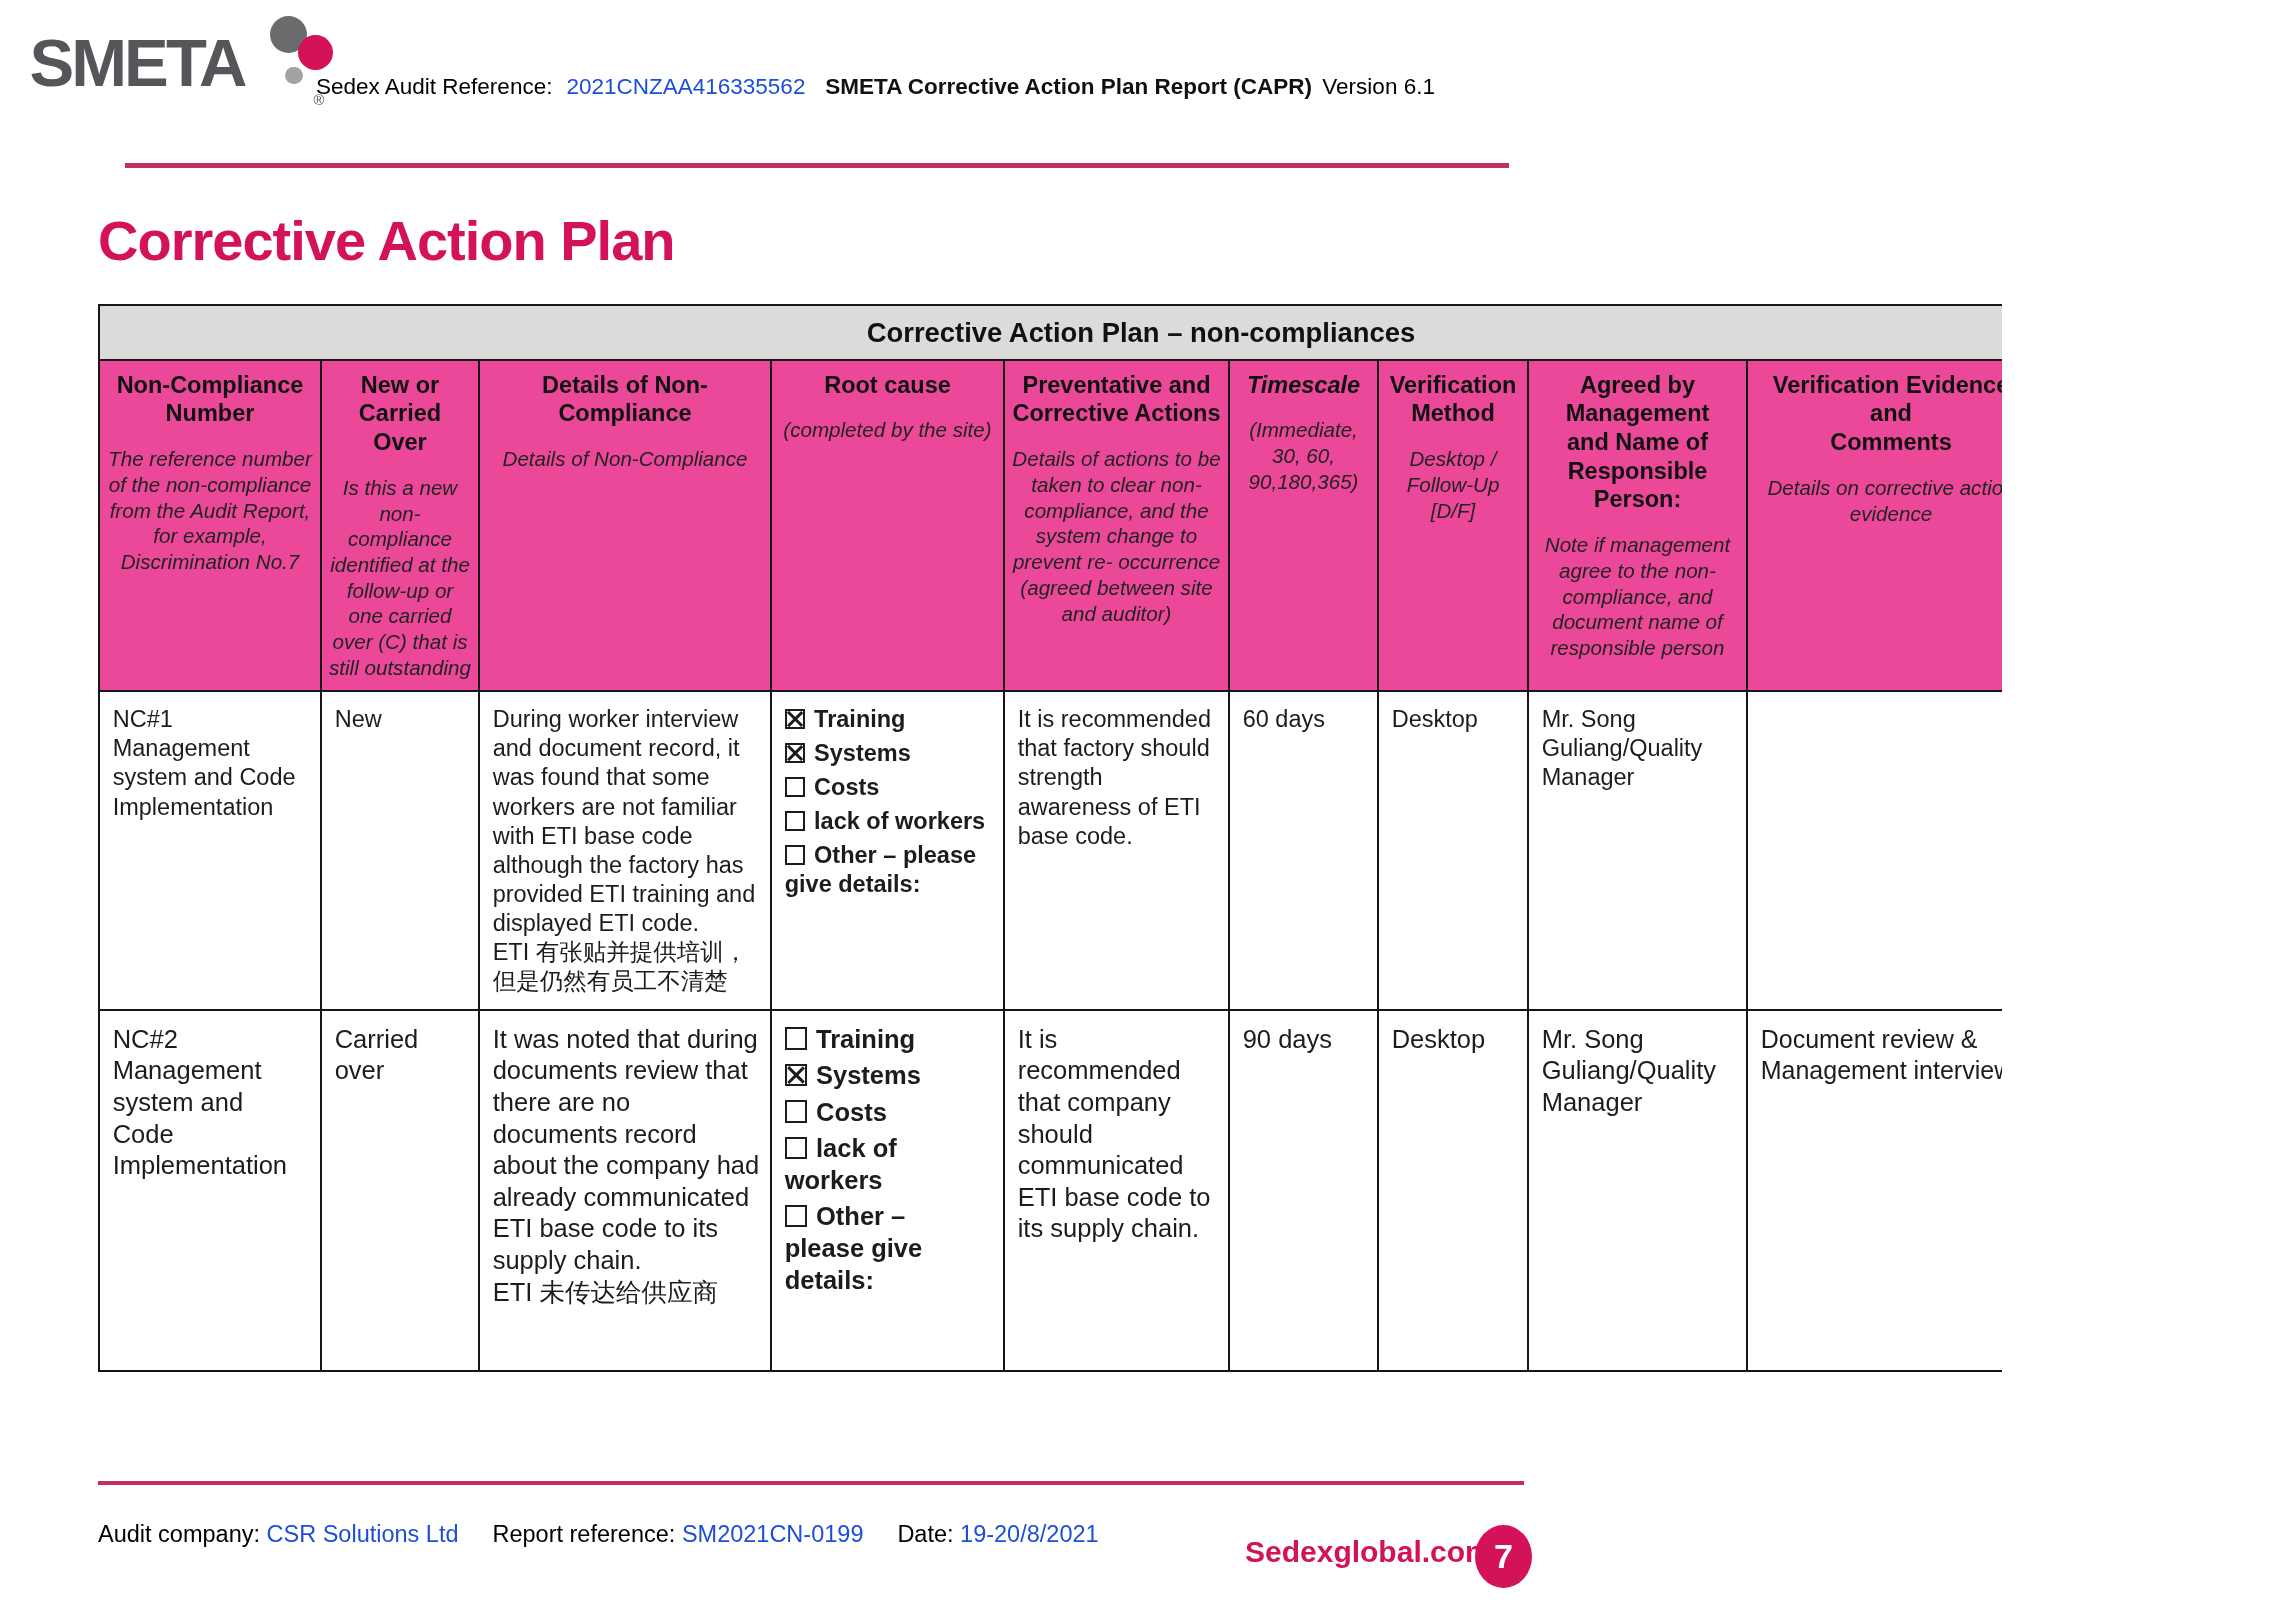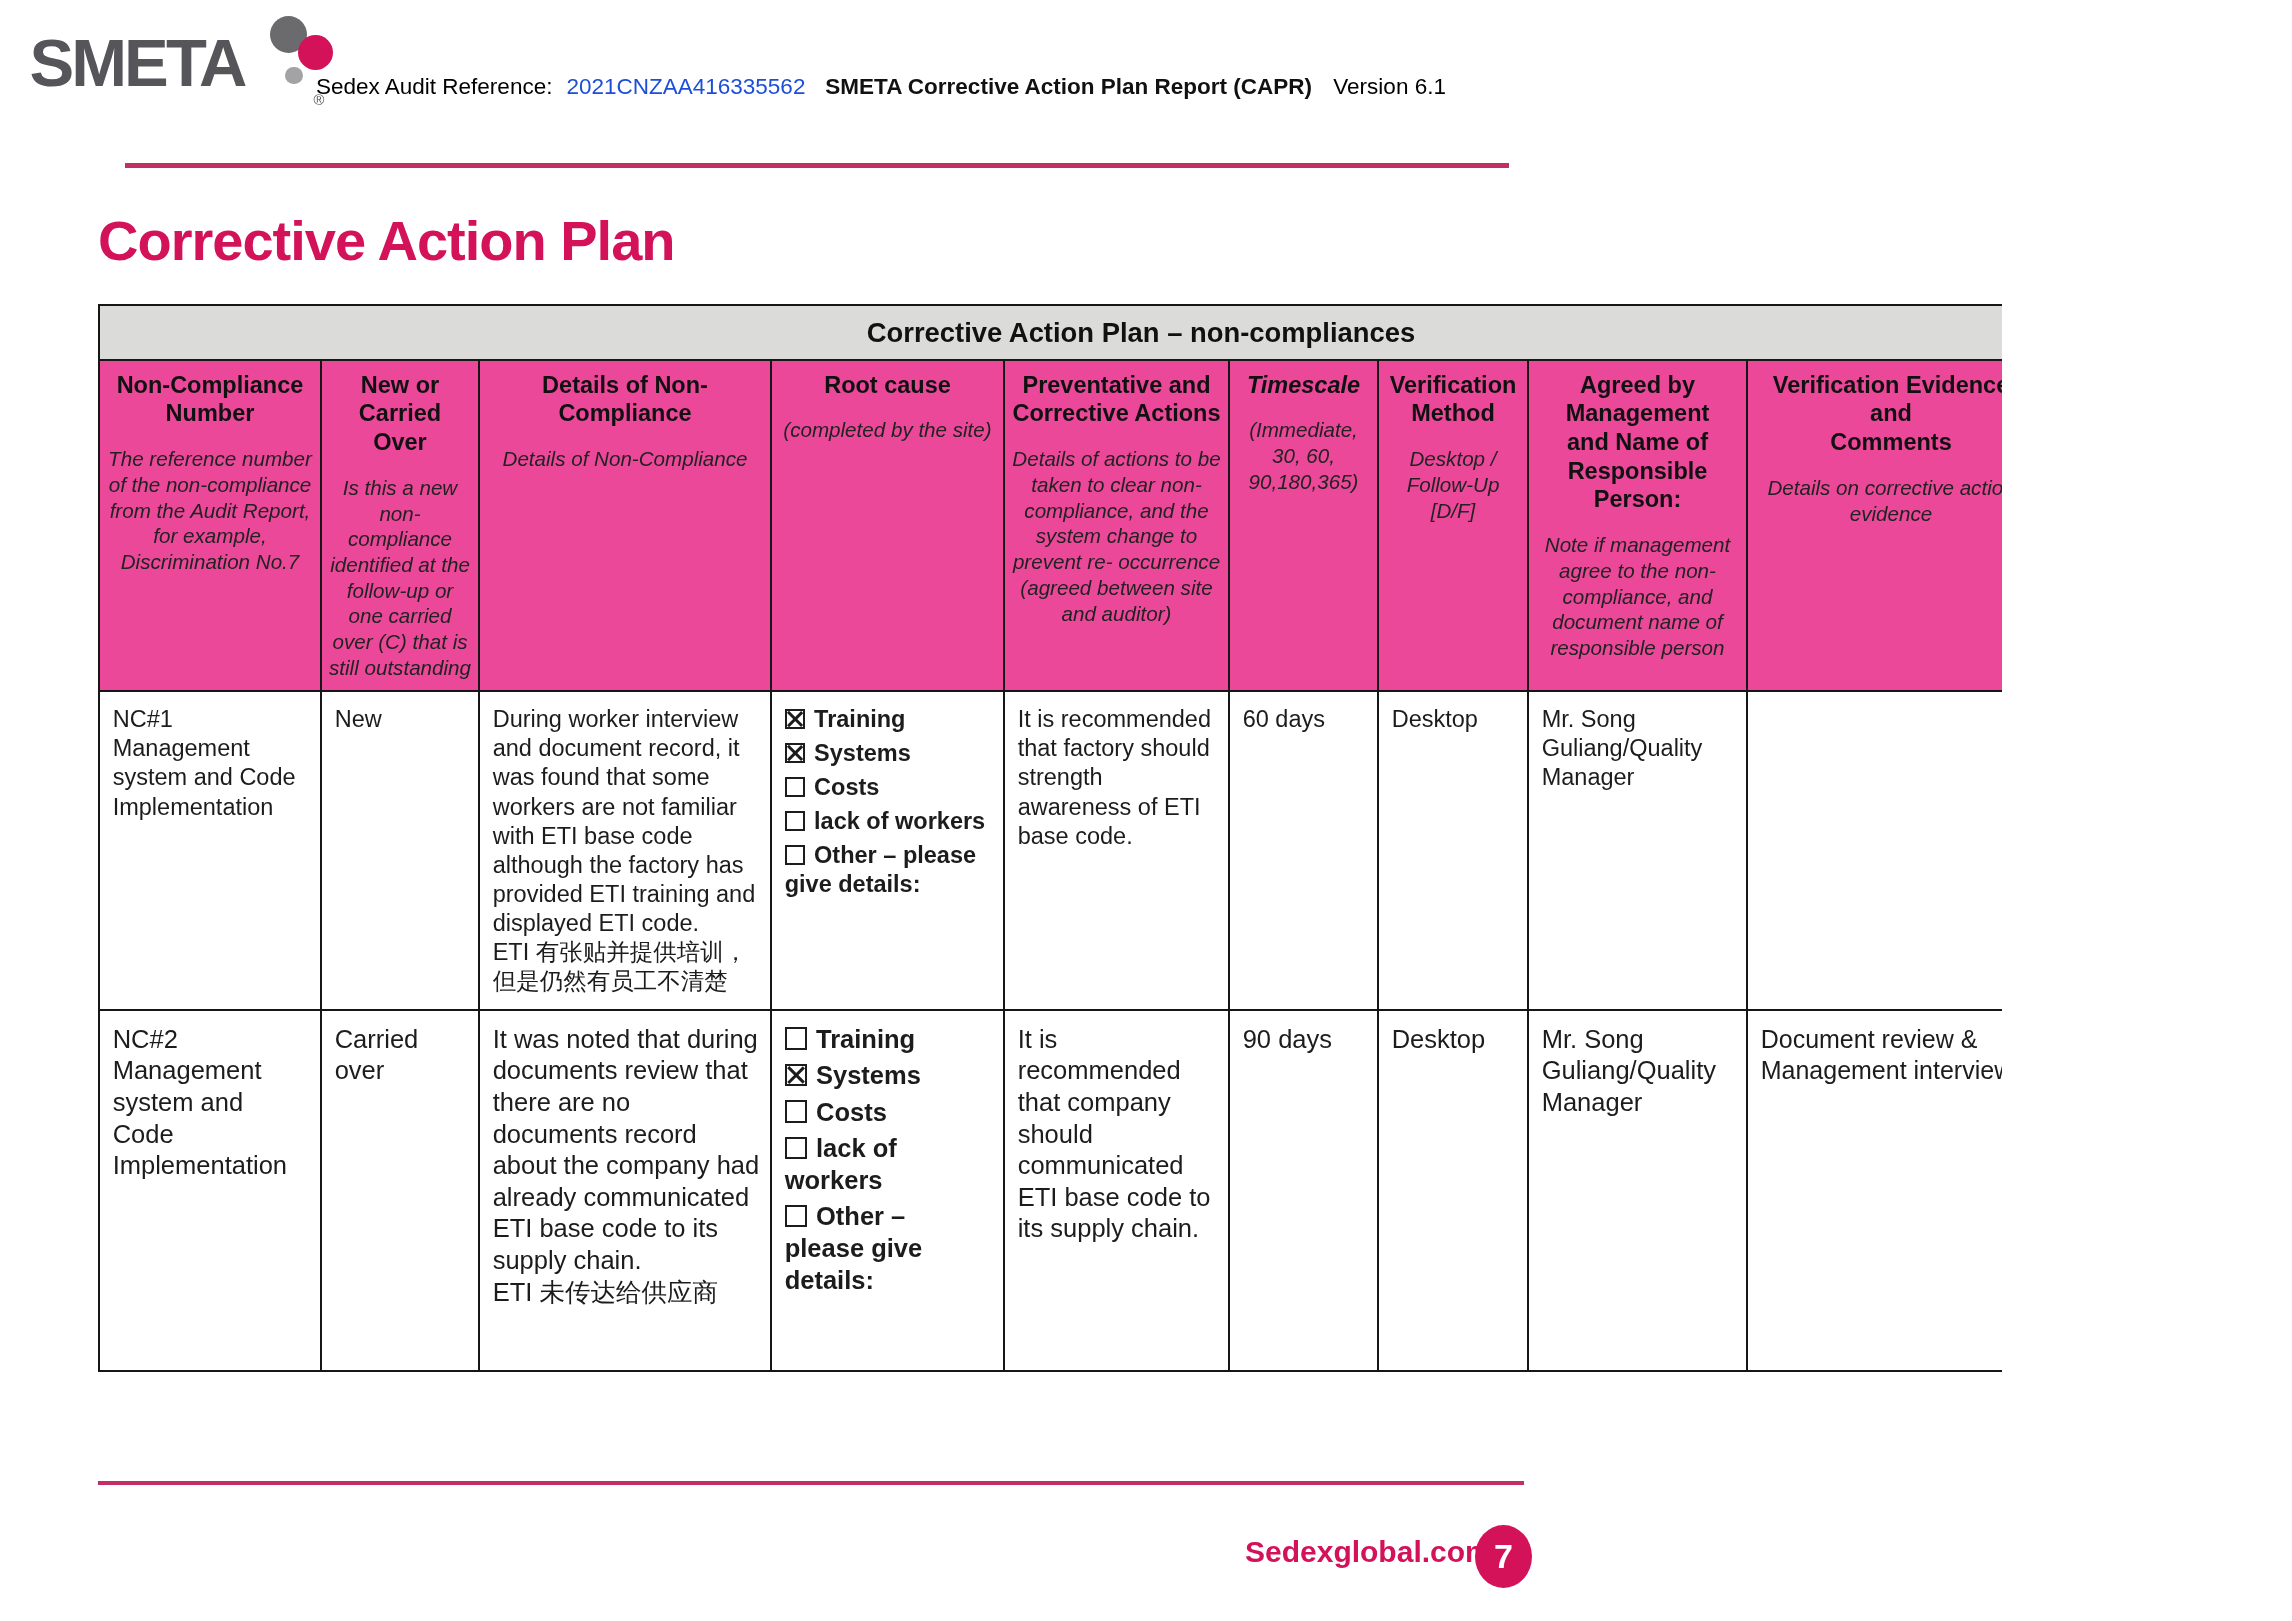--- a/index.html
+++ b/index.html
@@ -14,21 +14,21 @@
   .dot { position:absolute; border-radius:50%; }
   .dot-big   { left:243px; top:7.8px;  width:37px; height:37px; background:#6b6b6e; }
   .dot-pink  { left:271px; top:27.4px; width:35px; height:35px; background:#d3125a; }
   .dot-small { left:258px; top:59px; width:17.6px; height:17.6px; background:#a3a3a6; }
 
   .header-refs { position:absolute; left:316px; top:74px; font-size:22.5px; white-space:nowrap; }
   .header-refs span { vertical-align:baseline; }
   .pink { color:#000000; }
   .val { color:#1d4ed8; }
   .report-title { font-weight:700; color:#111; margin-left:13.7px; }
-  .gap-s { margin-left:15px;text-align:right; }
+  .gap-s { margin-left:4px;text-align:right; }
   .header-rule { position:absolute; left:125px; top:163px; width:1384px; height:4.9px; background:#c42e66; }
 
   
   .page-title { position:absolute; left:98px; top:208px; font-size:56px; font-weight:700; color:#d3125a; letter-spacing:-1px; }
 
   
   table.capr { position:absolute; left:98px; top:304px; width:2086px; border-collapse:collapse; table-layout:fixed; }
   table.capr, table.capr td, table.capr th { border:2.9px solid #161616; }
   td.band { background:#dbdbda; height:55px; text-align:center; vertical-align:middle;
             font-weight:700; font-size:27.4px; color:#111; border-bottom-width:3.9px; }
@@ -213,20 +213,34 @@
 Manager</td>
         <td class="dcell pre sm">Document review &amp;
 Management interview</td>
         <td class="dcell sm">Open</td>
       </tr>
     </tbody>
   </table>
 
   <div class="footer-rule"></div>
 
+  <div class="footer-refs">
+    <span class="pair">
+      <span class="pink">Audit company:</span>
+      <span class="val">CSR Solutions Ltd</span>
+    </span>
+    <span class="pair">
+      <span class="pink">Report reference:</span>
+      <span class="val">SM2021CN-0199</span>
+    </span>
+    <span class="pair">
+      <span class="pink">Date:</span>
+      <span class="val">19-20/8/2021</span>
+    </span>
+  </div>
 
   <div class="website">Sedexglobal.com</div>
   <div class="page-badge">
     <span>7</span>
   </div>
 
 </div>
 
 
 </body></html>

